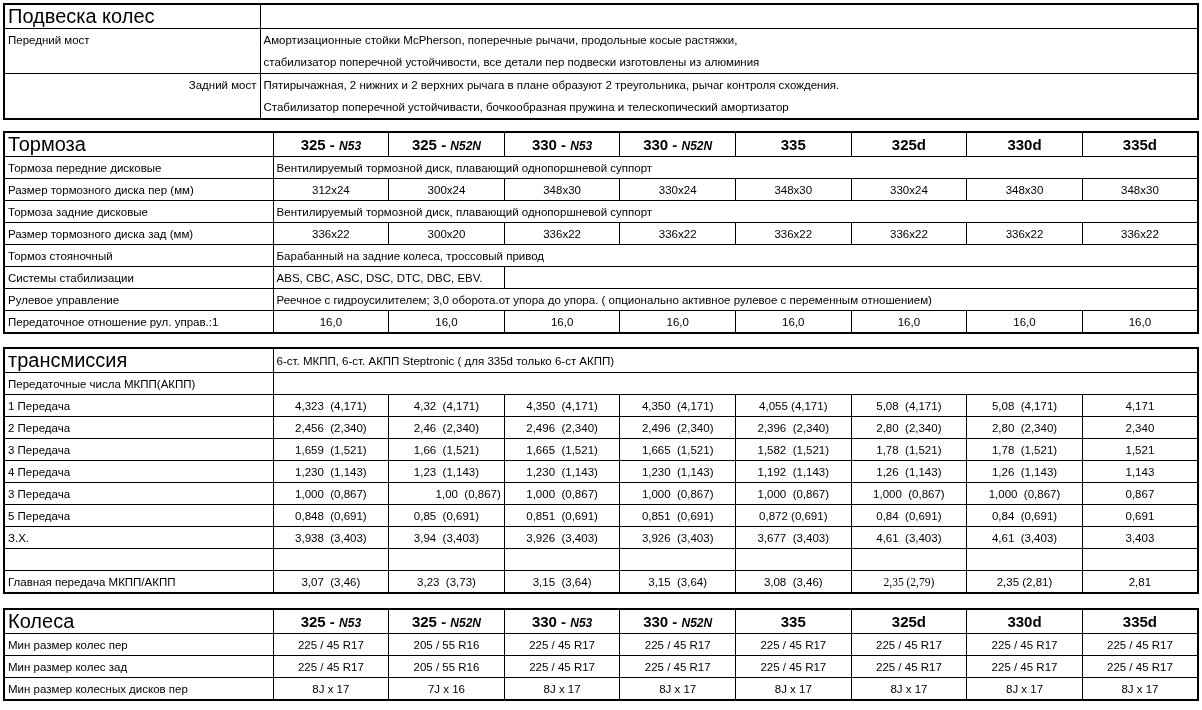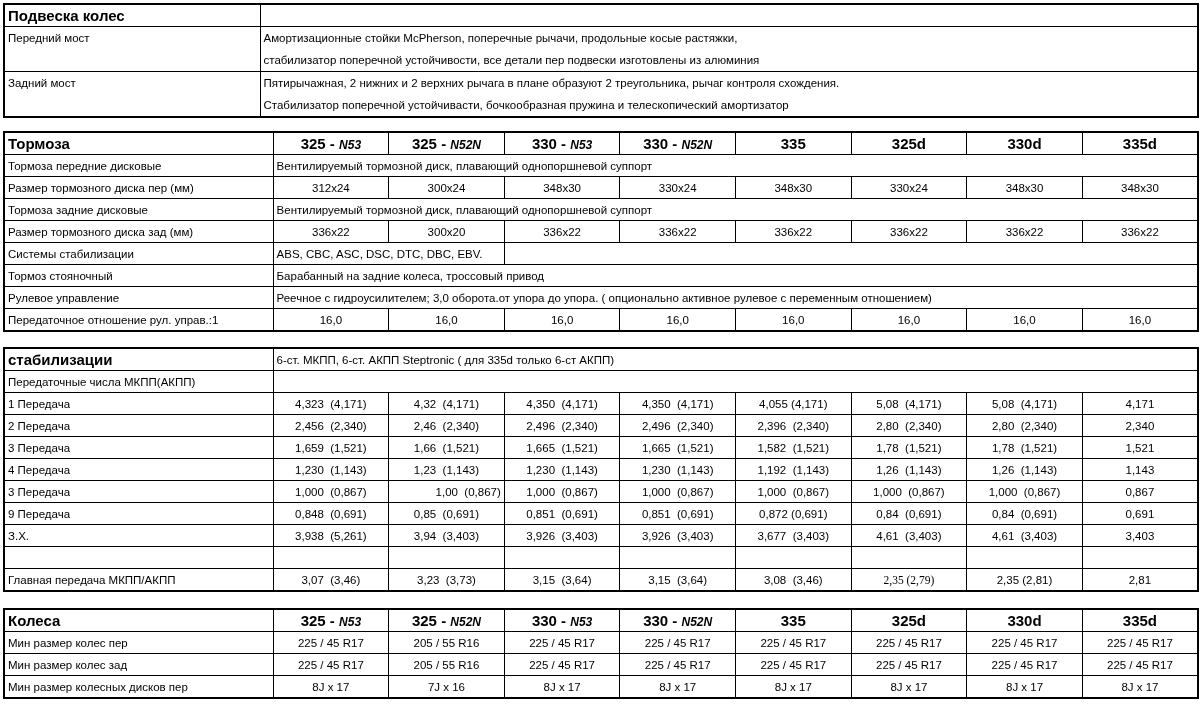--- a/index.html
+++ b/index.html
@@ -3,21 +3,21 @@
 <meta charset="utf-8">
 <style>
   html, body { margin: 0; padding: 0; background: #ffffff; }
   body { width: 1202px; height: 710px; position: relative; overflow: hidden;
          font-family: "Liberation Sans", sans-serif; color: #000; }
   table.spec { position: absolute; left: 3px; border-collapse: collapse; table-layout: fixed;
                width: 1196px; border: 2px solid #000; }
   table.spec td { border: 1px solid #000; padding: 0 3px; font-size: 11.5px; height: 21px;
                   white-space: nowrap; overflow: hidden; vertical-align: middle; }
   table.spec td.c { text-align: center; }
-  table.spec td.sec { font-size: 15px; font-weight: bold; }
+  table.spec td.sec { font-size: 20px; font-weight: normal; }
   table.spec td.hdr { font-size: 15px; font-weight: bold; text-align: center; }
   table.spec td.hdr i { font-size: 12px; font-style: italic; }
   .col0 { width: 256px; }
   .colN { width: 110px; }
   .mline { line-height: 22px; padding-top: 0; }
 </style>
 </head>
 <body>
 
 <table class="spec" style="top:3px;">
@@ -31,21 +31,21 @@
     <td></td>
   </tr>
   <tr>
     <td style="vertical-align:top;height:44px;line-height:22px;">Передний мост</td>
     <td style="vertical-align:top;height:44px;">
       <div class="mline">Амортизационные стойки McPherson, поперечные рычачи, продольные косые растяжки,</div>
       <div class="mline">стабилизатор поперечной устойчивости, все детали пер подвески изготовлены из алюминия</div>
     </td>
   </tr>
   <tr>
-    <td style="vertical-align:top;height:44px;line-height:22px;">Задний мост</td>
+    <td style="vertical-align:top;height:44px;line-height:22px;text-align:right;">Задний мост</td>
     <td style="vertical-align:top;height:44px;">
       <div class="mline">Пятирычажная, 2 нижних и 2 верхних рычага в плане образуют 2 треугольника, рычаг контроля схождения.</div>
       <div class="mline">Стабилизатор поперечной устойчивасти, бочкообразная пружина и телескопический амортизатор</div>
     </td>
   </tr>
 </tbody>
   </table>
 
 <table class="spec" style="top:131px;">
   <colgroup>
@@ -95,29 +95,29 @@
     <td class="c" style="white-space: pre;">336x22</td>
     <td class="c" style="white-space: pre;">300x20</td>
     <td class="c" style="white-space: pre;">336x22</td>
     <td class="c" style="white-space: pre;">336x22</td>
     <td class="c" style="white-space: pre;">336x22</td>
     <td class="c" style="white-space: pre;">336x22</td>
     <td class="c" style="white-space: pre;">336x22</td>
     <td class="c" style="white-space: pre;">336x22</td>
   </tr>
   <tr>
+    <td>Тормоз стояночный</td>
+    <td colspan="8">Барабанный на задние колеса, тросcовый привод</td>
+  </tr>
+  <tr>
     <td>Системы стабилизации</td>
     <td colspan="2">ABS, CBC, ASC, DSC, DTC, DBC, EBV.</td>
     <td colspan="6"></td>
   </tr>
   <tr>
-    <td>Тормоз стояночный</td>
-    <td colspan="8">Барабанный на задние колеса, тросcовый привод</td>
-  </tr>
-  <tr>
     <td>Рулевое управление</td>
     <td colspan="8">Реечное с гидроусилителем; 3,0 оборота.от упора до упора. ( опционально активное рулевое с переменным отношением)</td>
   </tr>
   <tr>
     <td>Передаточное отношение рул. управ.:1</td>
     <td class="c" style="white-space: pre;">16,0</td>
     <td class="c" style="white-space: pre;">16,0</td>
     <td class="c" style="white-space: pre;">16,0</td>
     <td class="c" style="white-space: pre;">16,0</td>
     <td class="c" style="white-space: pre;">16,0</td>
@@ -135,21 +135,21 @@
       <col class="colN">
       <col class="colN">
       <col class="colN">
       <col class="colN">
       <col class="colN">
       <col class="colN">
       <col class="colN">
     </colgroup>
   <tbody>
       <tr>
-    <td class="sec">стабилизации</td>
+    <td class="sec">трансмиссия</td>
     <td colspan="8">6-ст. МКПП, 6-ст. АКПП Steptronic ( для 335d только 6-ст АКПП)</td>
   </tr>
   <tr>
     <td>Передаточные числа МКПП(АКПП)</td>
     <td colspan="8"></td>
   </tr>
   <tr>
     <td>1 Передача</td>
     <td class="c" style="white-space: pre;">4,323  (4,171)</td>
     <td class="c" style="white-space: pre;">4,32  (4,171)</td>
@@ -198,33 +198,33 @@
     <td class="c" style="white-space: pre;">1,000  (0,867)</td>
     <td class="c" style="white-space: pre; text-align: right;">1,00  (0,867)</td>
     <td class="c" style="white-space: pre;">1,000  (0,867)</td>
     <td class="c" style="white-space: pre;">1,000  (0,867)</td>
     <td class="c" style="white-space: pre;">1,000  (0,867)</td>
     <td class="c" style="white-space: pre;">1,000  (0,867)</td>
     <td class="c" style="white-space: pre;">1,000  (0,867)</td>
     <td class="c" style="white-space: pre;">0,867</td>
   </tr>
   <tr>
-    <td>9 Передача</td>
+    <td>5 Передача</td>
     <td class="c" style="white-space: pre;">0,848  (0,691)</td>
     <td class="c" style="white-space: pre;">0,85  (0,691)</td>
     <td class="c" style="white-space: pre;">0,851  (0,691)</td>
     <td class="c" style="white-space: pre;">0,851  (0,691)</td>
     <td class="c" style="white-space: pre;">0,872 (0,691)</td>
     <td class="c" style="white-space: pre;">0,84  (0,691)</td>
     <td class="c" style="white-space: pre;">0,84  (0,691)</td>
     <td class="c" style="white-space: pre;">0,691</td>
   </tr>
   <tr>
     <td>З.Х.</td>
-    <td class="c" style="white-space: pre;">3,938  (5,261)</td>
+    <td class="c" style="white-space: pre;">3,938  (3,403)</td>
     <td class="c" style="white-space: pre;">3,94  (3,403)</td>
     <td class="c" style="white-space: pre;">3,926  (3,403)</td>
     <td class="c" style="white-space: pre;">3,926  (3,403)</td>
     <td class="c" style="white-space: pre;">3,677  (3,403)</td>
     <td class="c" style="white-space: pre;">4,61  (3,403)</td>
     <td class="c" style="white-space: pre;">4,61  (3,403)</td>
     <td class="c" style="white-space: pre;">3,403</td>
   </tr>
   <tr>
     <td></td>

